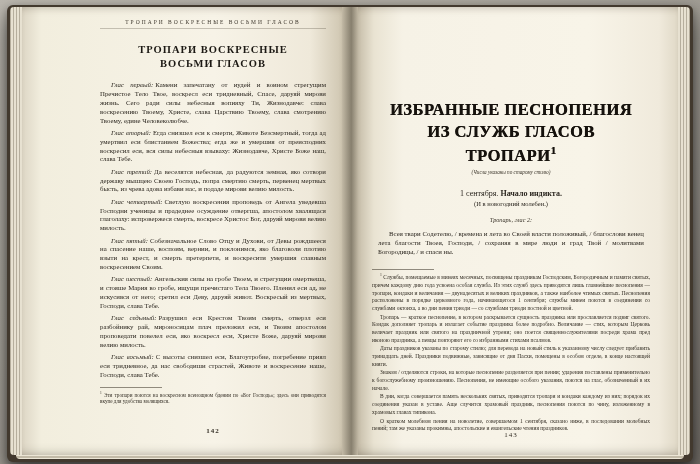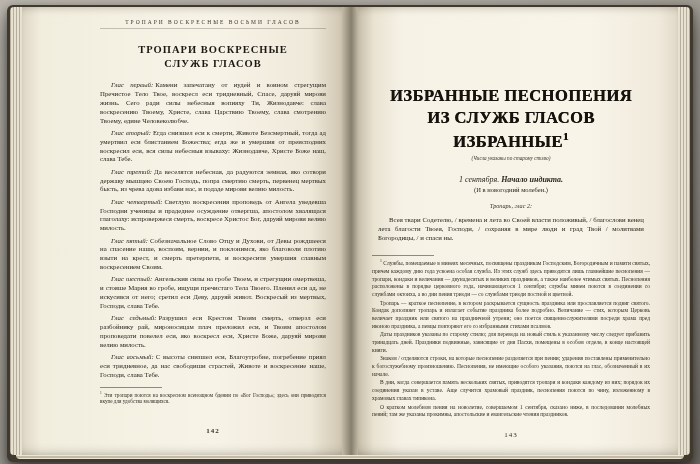--- a/index.html
+++ b/index.html
@@ -14,42 +14,42 @@
   .edge-bottom{position:absolute;left:6px;right:6px;bottom:-4px;height:9px;
     background:repeating-linear-gradient(180deg,#ece6d6 0 1px,#c2baa7 1px 2.5px);border-radius:0 0 4px 4px;}
   .pages{position:relative;display:flex;width:100%;height:100%;}
   .edge-left{width:12px;background:repeating-linear-gradient(90deg,#b5ae9d 0 1px,#e7e1d1 1px 3px);border-radius:4px 0 0 4px;}
   .edge-right{width:12px;background:repeating-linear-gradient(90deg,#e7e1d1 0 2px,#b5ae9d 2px 3px);border-radius:0 4px 4px 0;}
   .page{position:relative;width:320px;height:100%;overflow:hidden;
     box-shadow:inset 0 7px 9px -7px rgba(60,50,35,.35), inset 0 -9px 11px -9px rgba(60,50,35,.4);}
   .page-left{background:linear-gradient(90deg,#ddd6c5 0%,#f2eede 6%,#f7f3e7 60%,#efe9da 90%,#d0c7b2 100%);
     padding:12px 16px 0 78px;box-sizing:border-box;}
   .page-right{background:linear-gradient(90deg,#c7beaa 0%,#e9e3d2 5%,#f6f2e6 14%,#f8f4e8 72%,#f0eadc 94%,#e0d9c7 100%);
-    padding:16px 28px 0 14px;box-sizing:border-box;}
+    padding:30px 28px 0 14px;box-sizing:border-box;}
   .spine{width:16px;background:linear-gradient(90deg,#c3baa6 0%,#978f7d 42%,#877f6e 58%,#bfb6a2 100%);}
 
   
   .running-head{font-size:5.5px;letter-spacing:2px;text-align:center;color:#3c362c;
     padding-bottom:3px;border-bottom:1px solid rgba(70,60,45,.28);}
   .left-title{font-size:10.5px;font-weight:bold;letter-spacing:1px;text-align:center;line-height:1.35;
     margin:14px 0 10px;color:#1c1914;}
   .tropar{font-size:6.8px;line-height:1.3;text-align:justify;text-indent:11px;margin:0 0 3.5px;}
   .lead{font-style:italic;margin-right:2px;}
   .fn-rule{width:62px;border:0;border-top:1px solid rgba(60,52,40,.55);margin:7px 0 3px;height:0;}
   .footnote{font-size:5.2px;line-height:1.32;text-align:justify;color:#332d24;}
   sup{font-size:68%;}
   .page-num{position:absolute;font-size:7px;letter-spacing:1px;text-align:center;color:#352f26;}
   .num-left{left:78px;width:226px;bottom:20px;font-weight:bold;}
   .num-right{left:14px;width:278px;bottom:16px;margin-top:21px;}
 
   
   .main-title{font-size:16.5px;font-weight:bold;text-align:center;line-height:1.32;letter-spacing:.5px;
     margin:62px 4px 3px;color:#16120d;text-shadow:.35px 0 0 currentColor;}
   .subtitle{font-size:5.2px;font-style:italic;text-align:center;margin-bottom:14px;color:#3a342a;}
-  .section-head{font-size:8px;text-align:center;margin-bottom:2px;font-style:italic;}
+  .section-head{font-size:8px;text-align:center;margin-bottom:2px;}
   .section-head .sec-title{font-weight:bold;}
   .section-note{font-size:6.5px;text-align:center;margin-bottom:9px;}
   .hymn-label{font-size:6.2px;font-style:italic;text-align:center;margin-bottom:6px;color:#3a342a;}
   .hymn{font-size:6.8px;line-height:1.35;text-align:justify;text-indent:11px;margin:0 6px 13px;}
   .fn-right{font-size:5.5px;line-height:1.4;text-align:justify;color:#332d24;}
   .fn-right p{margin:0 0 1px;text-indent:8px;}
 </style>
 </head>
 <body>
 
@@ -57,42 +57,42 @@
   <div class="book">
     <div class="cover"></div>
     <div class="edge-bottom"></div>
     <div class="pages">
       <div class="edge-left"></div>
 
       <div class="page page-left">
         <div class="running-head">ТРОПАРИ ВОСКРЕСНЫЕ ВОСЬМИ ГЛАСОВ</div>
         <h2 class="left-title">
           <div>ТРОПАРИ ВОСКРЕСНЫЕ</div>
-          <div>СЛУЖБ ГЛАСОВ</div>
+          <div>ВОСЬМИ ГЛАСОВ</div>
         </h2>
         <p class="tropar"><span class="lead">Глас первый:</span><span>Камени запечатану от иудей и воином стрегущим Пречистое Тело Твое, воскресл еси тридневный, Спасе, даруяй мирови жизнь. Сего ради силы небесныя вопияху Ти, Жизнодавче: слава воскресению Твоему, Христе, слава Царствию Твоему, слава смотрению Твоему, едине Человеколюбче.</span></p>
         <p class="tropar"><span class="lead">Глас вторый:</span><span>Егда снизшел еси к смерти, Животе Безсмертный, тогда ад умертвил еси блистанием Божества; егда же и умершия от преисподних воскресил еси, вся силы небесныя взываху: Жизнодавче, Христе Боже наш, слава Тебе.</span></p>
         <p class="tropar"><span class="lead">Глас третий:</span><span>Да веселятся небесная, да радуются земная, яко сотвори державу мышцею Своею Господь, попра смертию смерть, первенец мертвых бысть, из чрева адова избави нас, и подаде мирови велию милость.</span></p>
         <p class="tropar"><span class="lead">Глас четвертый:</span><span>Светлую воскресения проповедь от Ангела уведевша Господни ученицы и прадеднее осуждение отвергша, апостолом хвалящася глаголаху: испровержеся смерть, воскресе Христос Бог, даруяй мирови велию милость.</span></p>
         <p class="tropar"><span class="lead">Глас пятый:</span><span>Собезначальное Слово Отцу и Духови, от Девы рождшееся на спасение наше, воспоим, вернии, и поклонимся, яко благоволи плотию взыти на крест, и смерть претерпети, и воскресити умершия славным воскресением Своим.</span></p>
         <p class="tropar"><span class="lead">Глас шестый:</span><span>Ангельския силы на гробе Твоем, и стрегущии омертвеша, и стояше Мария во гробе, ищущи пречистаго Тела Твоего. Пленил еси ад, не искусився от него; сретил еси Деву, даруяй живот. Воскресый из мертвых, Господи, слава Тебе.</span></p>
         <p class="tropar"><span class="lead">Глас седьмый:</span><span>Разрушил еси Крестом Твоим смерть, отверзл еси разбойнику рай, мироносицам плач преложил еси, и Твоим апостолом проповедати повелел еси, яко воскресл еси, Христе Боже, даруяй мирови велию милость.</span></p>
         <p class="tropar"><span class="lead">Глас восьмый:</span><span>С высоты снизшел еси, Благоутробне, погребение приял еси тридневное, да нас свободиши страстей, Животе и воскресение наше, Господи, слава Тебе.</span></p>
         <hr class="fn-rule">
         <div class="footnote"><sup>1</sup> <span>Эти тропари поются на воскресном всенощном бдении по «Бог Господь»; здесь они приводятся вкупе для удобства молящихся.</span></div>
         <div class="page-num num-left">142</div>
       </div>
 
       <div class="spine"></div>
 
       <div class="page page-right">
         <h1 class="main-title">
           <div>ИЗБРАННЫЕ ПЕСНОПЕНИЯ</div>
           <div>ИЗ СЛУЖБ ГЛАСОВ</div>
-          <div><span>ИЗБРАННЫЕ</span><sup>1</sup></div>
+          <div><span>ТРОПАРИ</span><sup>1</sup></div>
         </h1>
         <div class="subtitle">(Числа указаны по старому стилю)</div>
         <div class="section-head">
           <span class="sec-date">1 сентября.</span>
           <span class="sec-title">Начало индикта.</span>
         </div>
         <div class="section-note">(И в новогодний молебен.)</div>
         <div class="hymn-label">Тропарь, глас 2:</div>
         <p class="hymn">Всея твари Содетелю, / времена и лета во Своей власти положивый, / благослови венец лета благости Твоея, Господи, / сохраняя в мире люди и град Твой / молитвами Богородицы, / и спаси ны.</p>
         <hr class="fn-rule">

